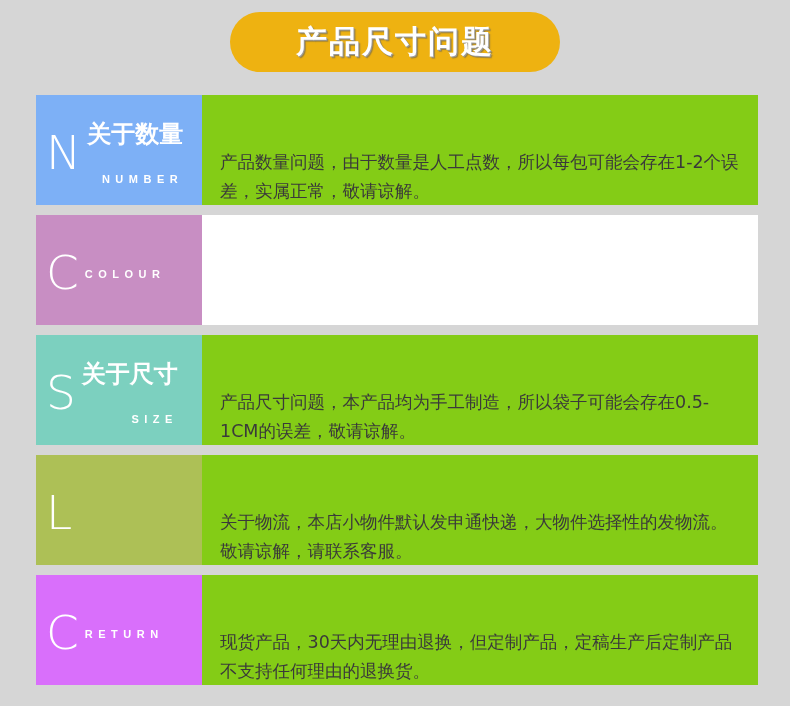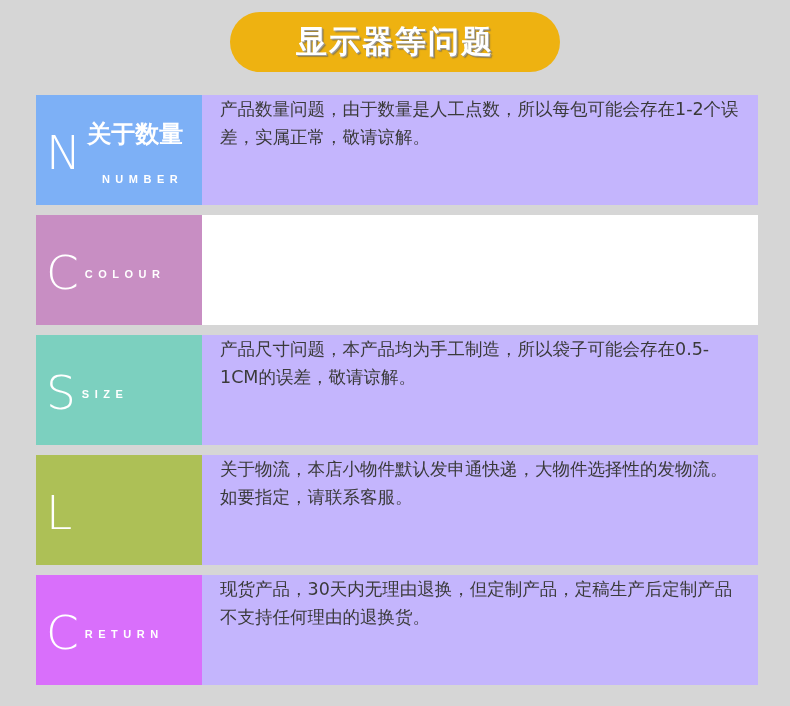--- a/index.html
+++ b/index.html
@@ -110,39 +110,39 @@
     color: #ffffff;
     letter-spacing: 5.5px;
     text-align: right;
     margin-top: 2px;
     white-space: nowrap;
   }
 
   .body {
     flex: 1 1 auto;
     display: flex;
-    align-items: flex-start;
+    align-items: flex-end;
     padding: 0 16px 0 18px;
-    background: #c4b5fd;
+    background: #84cc16;
   }
   .body-text {
     font-size: 17.5px;
     line-height: 1.62;
     color: #3a3a3a;
     font-family: "DejaVu Sans", "Liberation Sans", sans-serif;
   }
 </style>
 </head>
 <body>
 
 <div id="page">
 
   <div class="title-wrap">
     <div class="title-pill" style="background: rgb(238, 178, 17);">
-      <span class="title-text">显示器等问题</span>
+      <span class="title-text">产品尺寸问题</span>
     </div>
   </div>
 
   <div class="rows">
 
     <div class="row">
       <div class="badge" style="background: rgb(125, 176, 246);">
         <div class="badge-inner">
           <span class="badge-letter">N</span>
           <span class="badge-texts">
@@ -165,37 +165,38 @@
           </span>
         </div>
       </div>
     </div>
 
     <div class="row">
       <div class="badge" style="background: rgb(124, 208, 191);">
         <div class="badge-inner">
           <span class="badge-letter">S</span>
           <span class="badge-texts">
+            <span class="badge-cn">关于尺寸</span>
             <span class="badge-en">SIZE</span>
           </span>
         </div>
       </div>
       <div class="body">
         <span class="body-text">产品尺寸问题，本产品均为手工制造，所以袋子可能会存在0.5-1CM的误差，敬请谅解。</span>
       </div>
     </div>
 
     <div class="row">
       <div class="badge" style="background: rgb(173, 192, 86);">
         <div class="badge-inner">
           <span class="badge-letter">L</span>
         </div>
       </div>
       <div class="body">
-        <span class="body-text">关于物流，本店小物件默认发申通快递，大物件选择性的发物流。如要指定，请联系客服。</span>
+        <span class="body-text">关于物流，本店小物件默认发申通快递，大物件选择性的发物流。敬请谅解，请联系客服。</span>
       </div>
     </div>
 
     <div class="row">
       <div class="badge" style="background: rgb(217, 111, 251);">
         <div class="badge-inner">
           <span class="badge-letter">C</span>
           <span class="badge-texts">
             <span class="badge-en">RETURN</span>
           </span>

